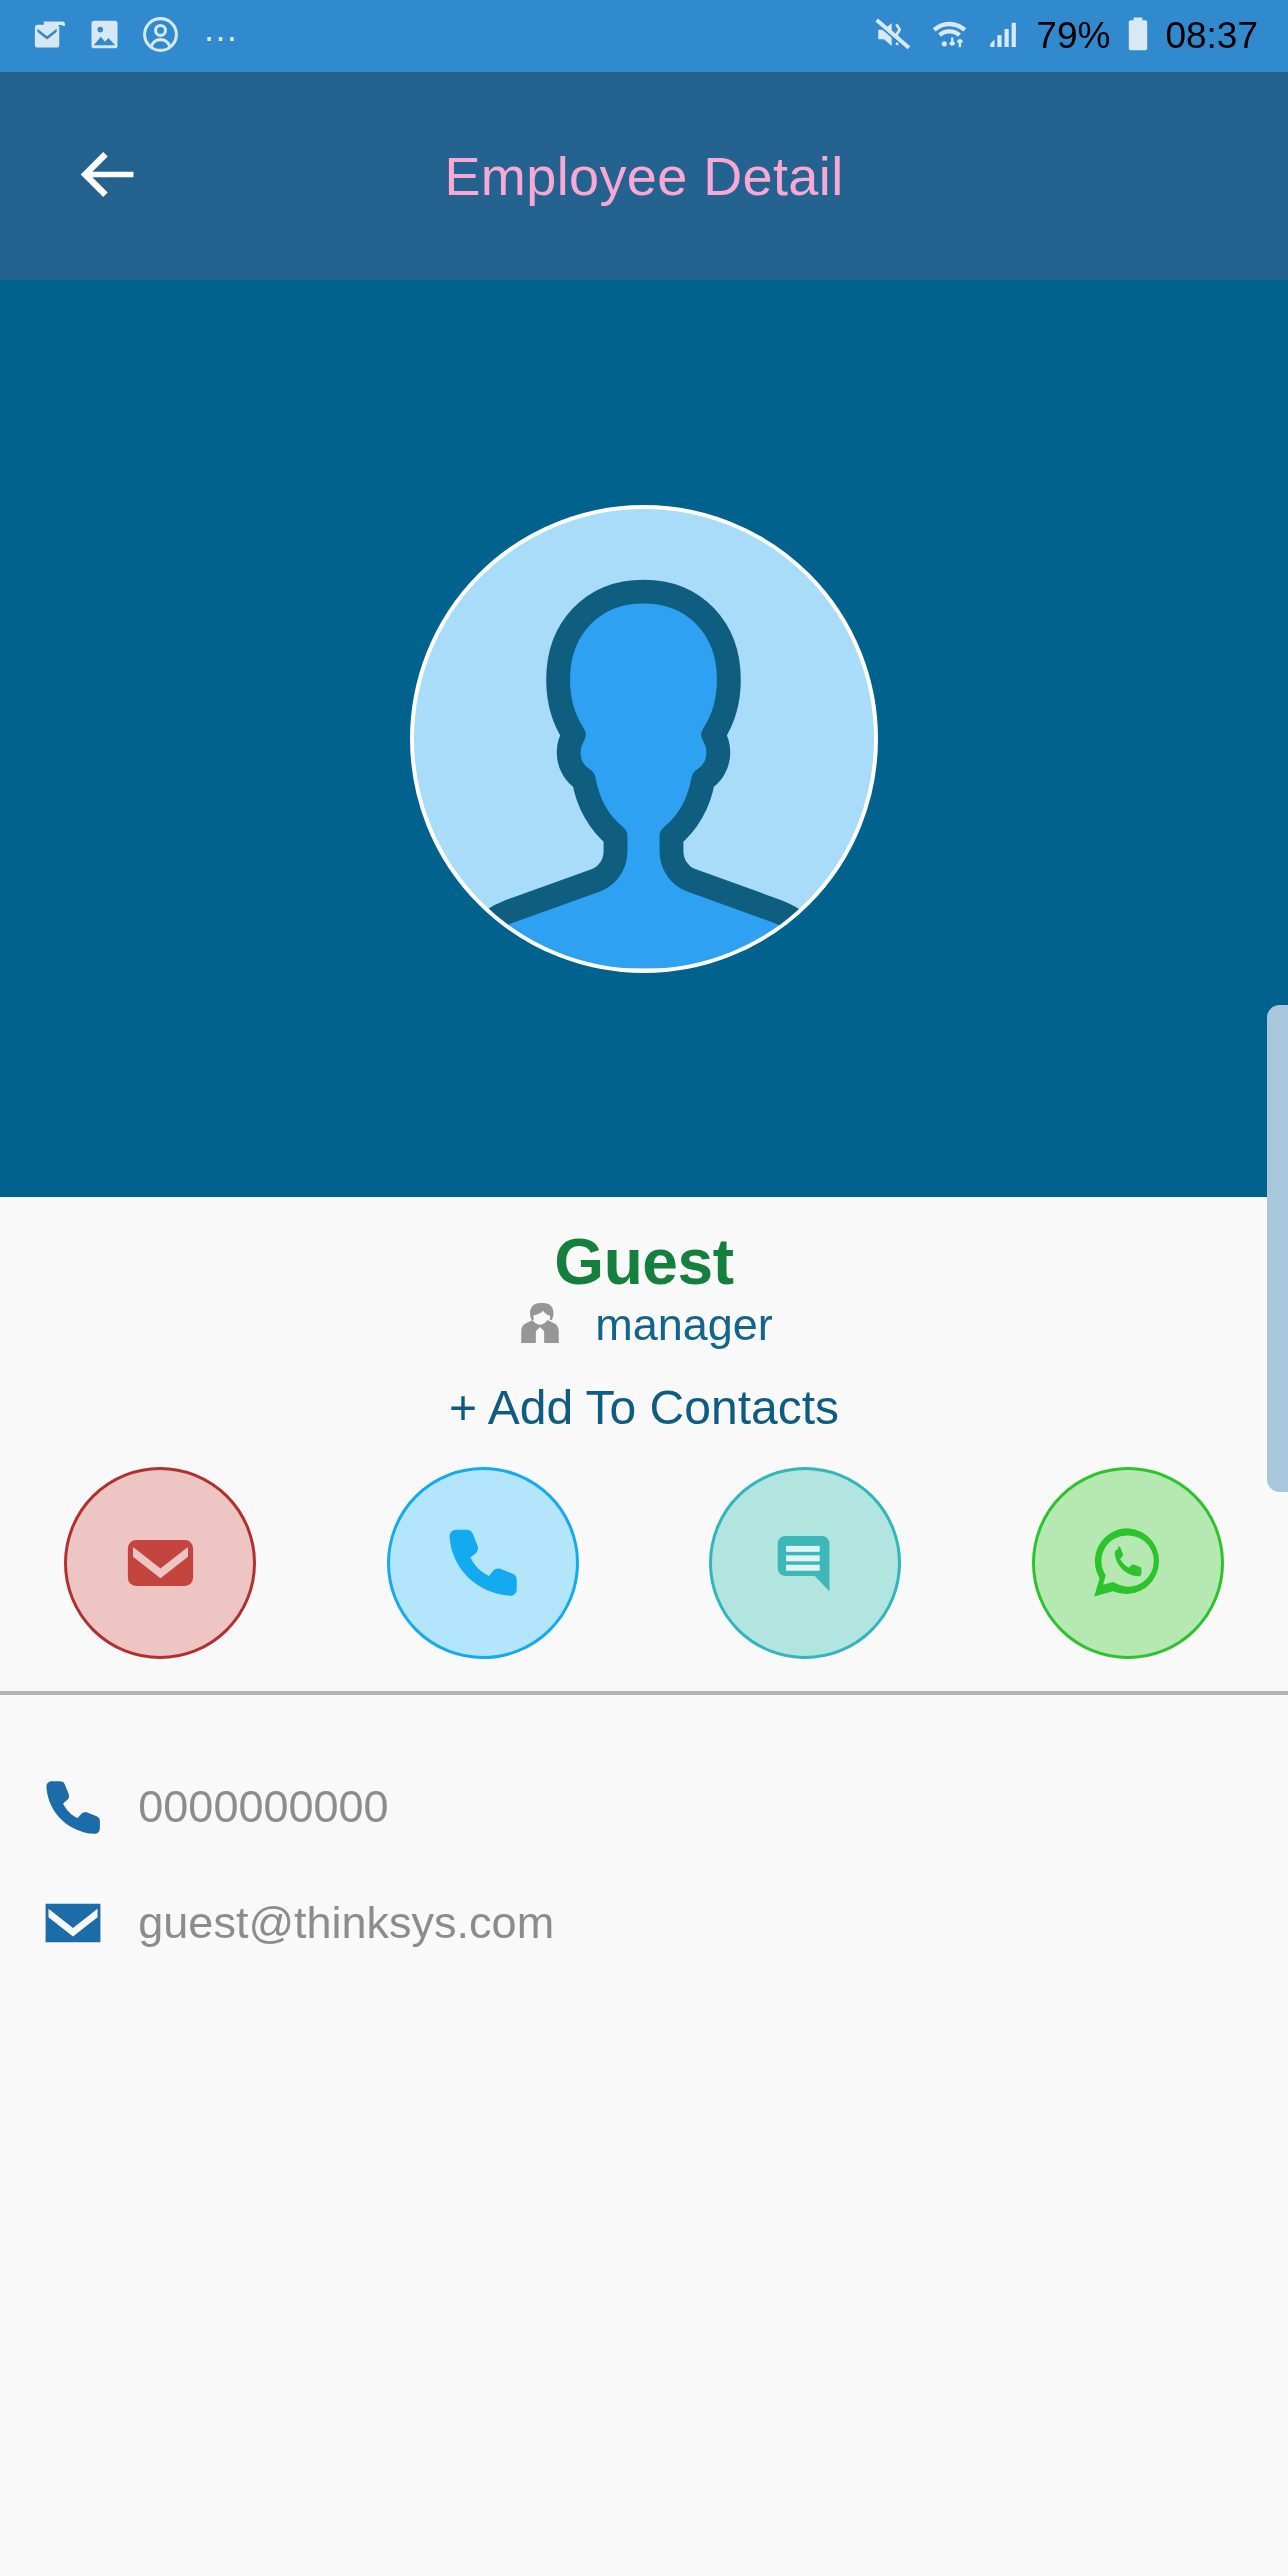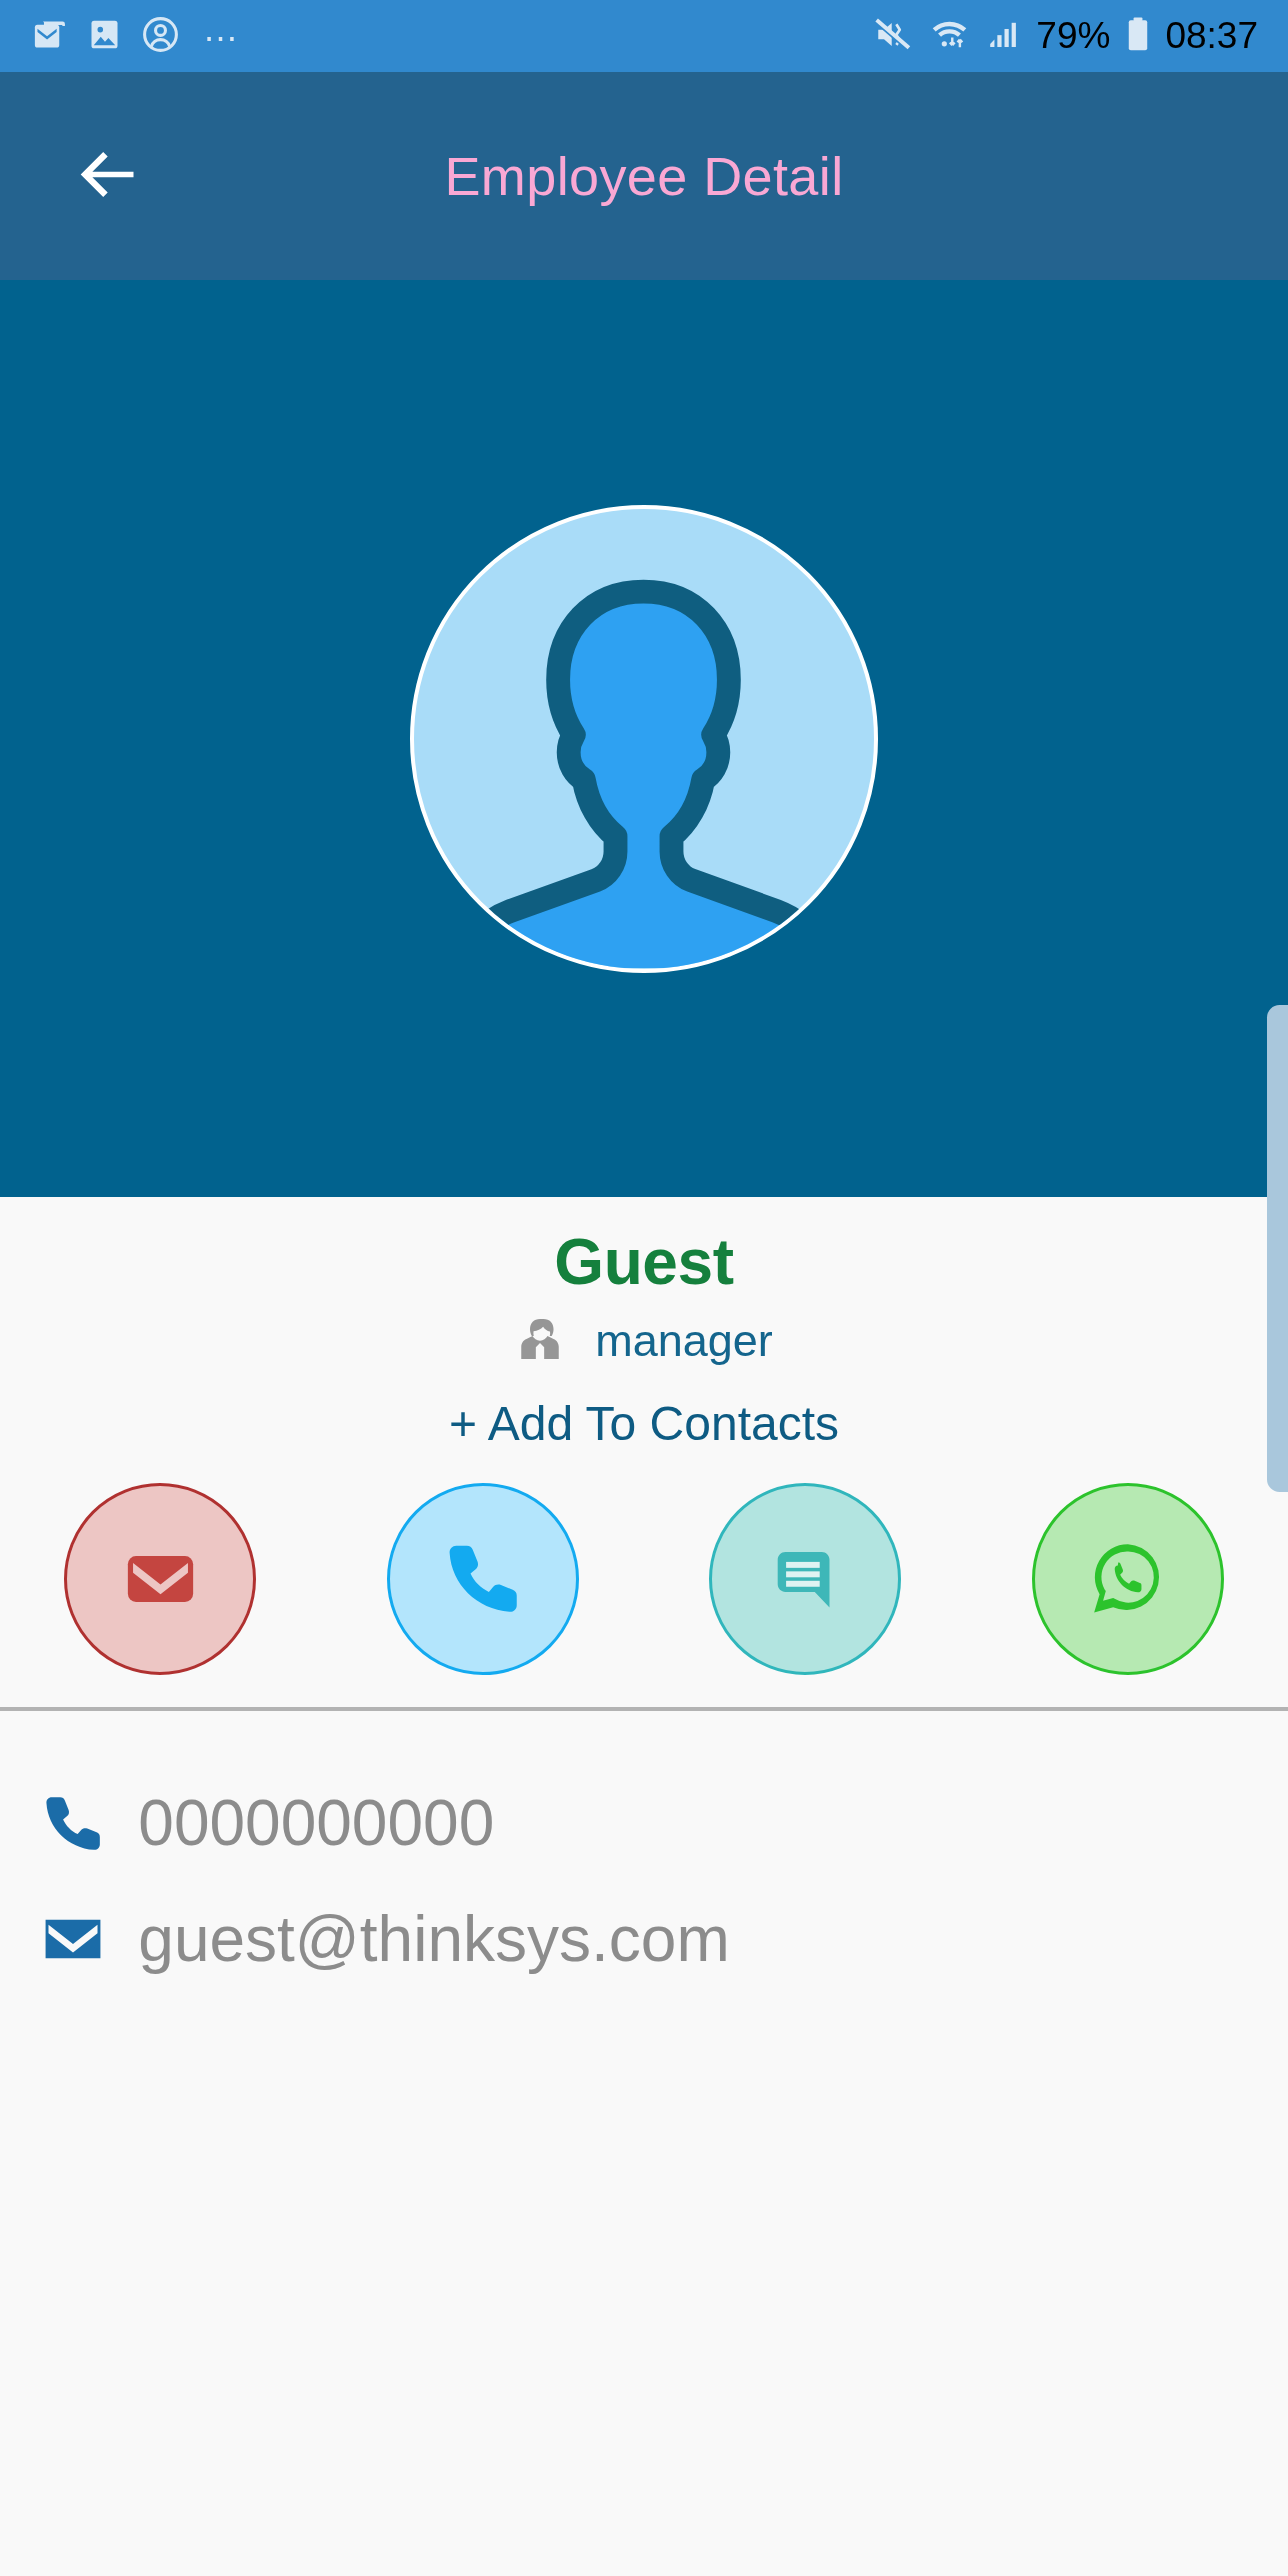--- a/index.html
+++ b/index.html
@@ -67,21 +67,21 @@
   #profile{ padding-top:32px; text-align:center; }
   #employee-name{
     color:#15803d; font-size:64px; font-weight:bold;
     letter-spacing:-0.4px; line-height:1.05;
   }
   #employee-designation{
     color:#808080; font-size:42px; font-weight:400;
     margin-top:14.3px;
   }
   #manager-row{
-    margin-top:18px;
+    margin-top:2px;
     display:flex; align-items:center; justify-content:center; gap:30px;
   }
   #manager-name{ color:#14658D; font-size:45px; }
   #add-to-contacts{
     margin-top:29px;
     color:#0E5B83; font-size:48px; font-weight:normal;
   }
 
   
   #action-buttons{
@@ -105,21 +105,21 @@
   #contact-details{ padding:54px 0 0 38px; }
   .contact-row{
     display:flex; align-items:center;
     height:116px;
   }
   .contact-icon{
     width:86px; min-width:86px;
     display:flex; align-items:center; justify-content:flex-start;
   }
   .contact-value{
-    color:#8C8C8C; font-size:64px; font-weight:400;
+    color:#8C8C8C; font-size:45px; font-weight:400;
     margin-left:14.3px;
   }
 </style>
 </head>
 <body>
 
 <div id="status-bar">
   <div id="status-left">
     <span class="sb-ico">
       <svg width="39" height="39" viewBox="0 0 24 24">

